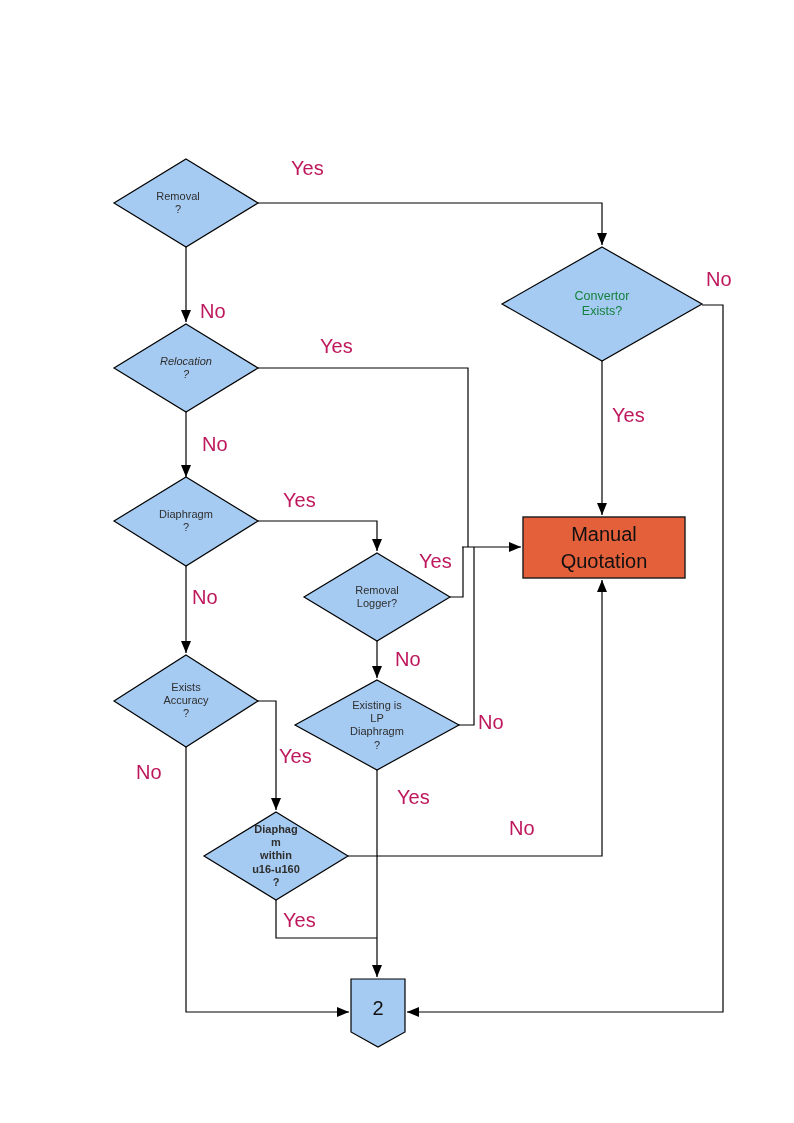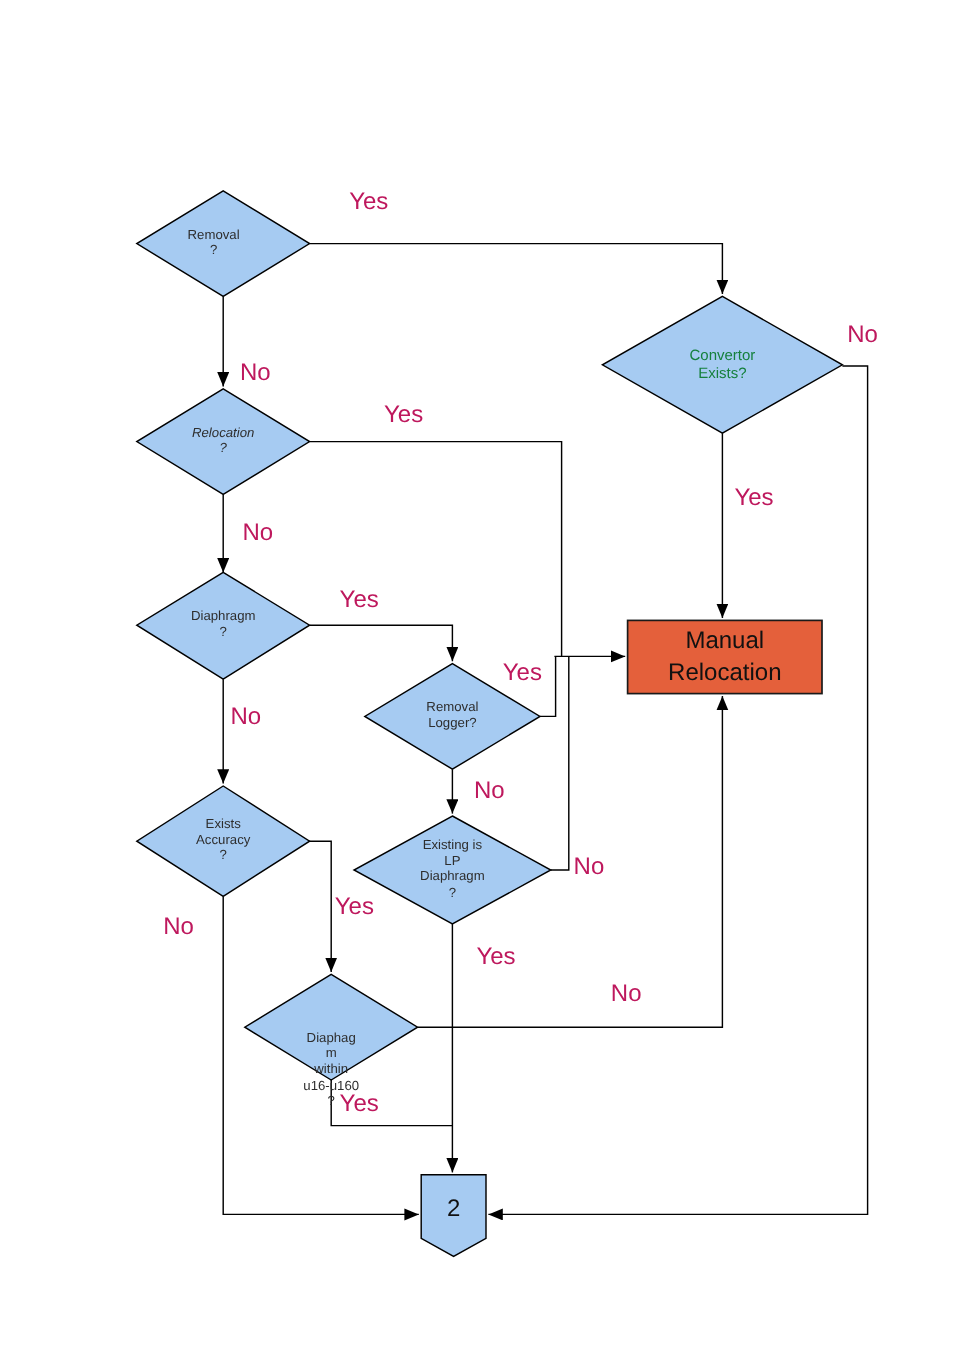--- a/index.html
+++ b/index.html
@@ -105,27 +105,27 @@
 ?</div>
   <div class="node-label" style="left:377px; top:597px; width:110px;">Removal
 Logger?</div>
   <div class="node-label" style="left:186px; top:701px; width:110px;">Exists
 Accuracy
 ?</div>
   <div class="node-label" style="left:377px; top:725px; width:110px;">Existing is
 LP
 Diaphragm
 ?</div>
-  <div class="node-label" style="left:276px; top:892px; width:100px;">Diaphag
+  <div class="node-label" style="left:276px; top:856px; width:100px;font-weight:bold;">Diaphag
 m
 within
 u16-u160
 ?</div>
   <div class="process-label" style="left:604px; top:548px; width:160px;">Manual
-Relocation</div>
+Quotation</div>
   <div class="connector-label" style="left:378px; top:1008px;">2</div>
 
   <div class="edge-label" style="left:291px; top:157px;">Yes</div>
   <div class="edge-label" style="left:200px; top:300px;">No</div>
   <div class="edge-label" style="left:706px; top:268px;">No</div>
   <div class="edge-label" style="left:612px; top:404px;">Yes</div>
   <div class="edge-label" style="left:320px; top:335px;">Yes</div>
   <div class="edge-label" style="left:202px; top:433px;">No</div>
   <div class="edge-label" style="left:283px; top:489px;">Yes</div>
   <div class="edge-label" style="left:192px; top:586px;">No</div>

